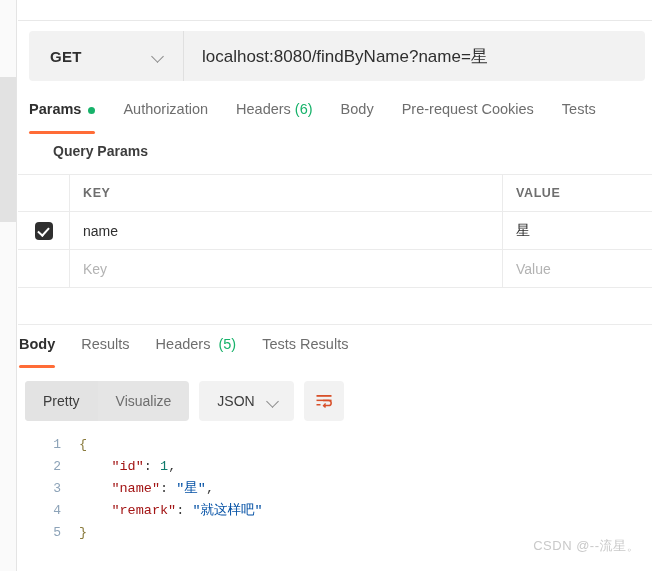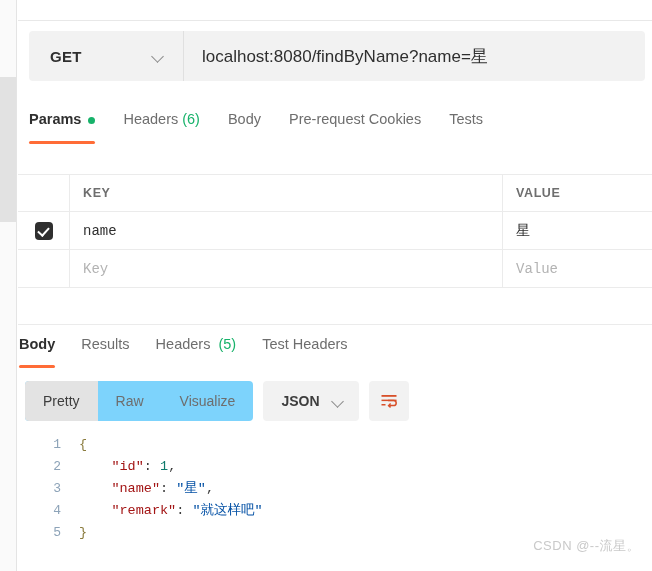--- a/index.html
+++ b/index.html
@@ -99,21 +99,21 @@
     font-size: 17px;
     color: #2f2f2f;
     cursor: text;
     white-space: nowrap;
     overflow: hidden;
   }
 
   
   .req-tabs {
     position: absolute;
-    left: 11px; top: 110px;
+    left: 11px; top: 100px;
     width: 623px; height: 34px;
     display: flex;
     align-items: center;
   }
   .req-tab {
     position: relative;
     height: 34px;
     display: flex;
     align-items: flex-start;
     padding-top: 1px;
@@ -155,21 +155,21 @@
     position: absolute;
     left: 18px; top: 174px;
     width: 634px;
   }
   .prow {
     display: flex;
     border-top: 1px solid #ebebeb;
     border-bottom: 1px solid #ebebeb;
     height: 38px;
   }
-  .prow + .prow { border-top: none; font-family: Liberation Mono, monospace; }
+  .prow + .prow { border-top: none; }
   .pcell-check {
     width: 52px;
     border-right: 1px solid #ebebeb;
     display: flex;
     align-items: center;
     justify-content: center;
     flex: 0 0 52px;
   }
   .pcell-key {
     width: 433px;
@@ -252,21 +252,21 @@
 
   
   .fmt-bar {
     position: absolute;
     left: 25px; top: 381px;
     display: flex;
     align-items: center;
   }
   .seg-group {
     display: flex;
-    background: #7dd3fc;
+    background: #e5e5e5;
     border-radius: 4px;
     height: 40px;
     overflow: hidden;
   }
   .seg {
     display: flex;
     align-items: center;
     padding: 0 18px;
     font-size: 14px;
     color: #6e6e6e;
@@ -282,21 +282,20 @@
     align-items: center;
     gap: 12px;
     height: 40px;
     margin-left: 10px;
     padding: 0 14px 0 18px;
     background: #f2f2f2;
     border-radius: 4px;
     font-size: 14px;
     color: #3d3d3d;
     cursor: pointer;
-    font-weight: bold;
   }
   .wrap-btn {
     width: 40px; height: 40px;
     margin-left: 10px;
     background: #f2f2f2;
     border-radius: 4px;
     display: flex;
     align-items: center;
     justify-content: center;
     cursor: pointer;
@@ -357,34 +356,38 @@
       </div>
       <div class="url-input" title="Enter request URL">localhost:8080/findByName?name=星</div>
     </div>
 
     <div class="req-tabs">
       <div class="req-tab active">
         <span>Params</span>
         <span class="dot-green"></span>
       </div>
       <div class="req-tab">
+        <span>Authorization</span>
+      </div>
+      <div class="req-tab">
         <span>Headers</span>
         <span class="count-green">(6)</span>
       </div>
       <div class="req-tab">
         <span>Body</span>
       </div>
       <div class="req-tab">
         <span>Pre-request Cookies</span>
       </div>
       <div class="req-tab">
         <span>Tests</span>
       </div>
     </div>
 
+    <div class="section-title">Query Params</div>
 
   </div>
 
   <div class="params-table">
 
     <div class="prow header-row">
       <div class="pcell-check"></div>
       <div class="pcell-key">KEY</div>
       <div class="pcell-val">VALUE</div>
     </div>
@@ -412,28 +415,27 @@
       <span>Body</span>
     </div>
     <div class="res-tab">
       <span>Results</span>
     </div>
     <div class="res-tab">
       <span>Headers</span>
       <span class="count-green">(5)</span>
     </div>
     <div class="res-tab">
-      <span>Test Headers</span>
+      <span>Tests Results</span>
     </div>
   </div>
 
   <div class="fmt-bar">
     <div class="seg-group">
       <div class="seg active">Pretty</div>
-      <div class="seg">Raw</div>
       <div class="seg">Visualize</div>
     </div>
 
     <div class="json-select">
       <span>JSON</span>
       <span class="chev"></span>
     </div>
 
     <div class="wrap-btn">
       <svg width="20" height="20" viewBox="0 0 20 20">

